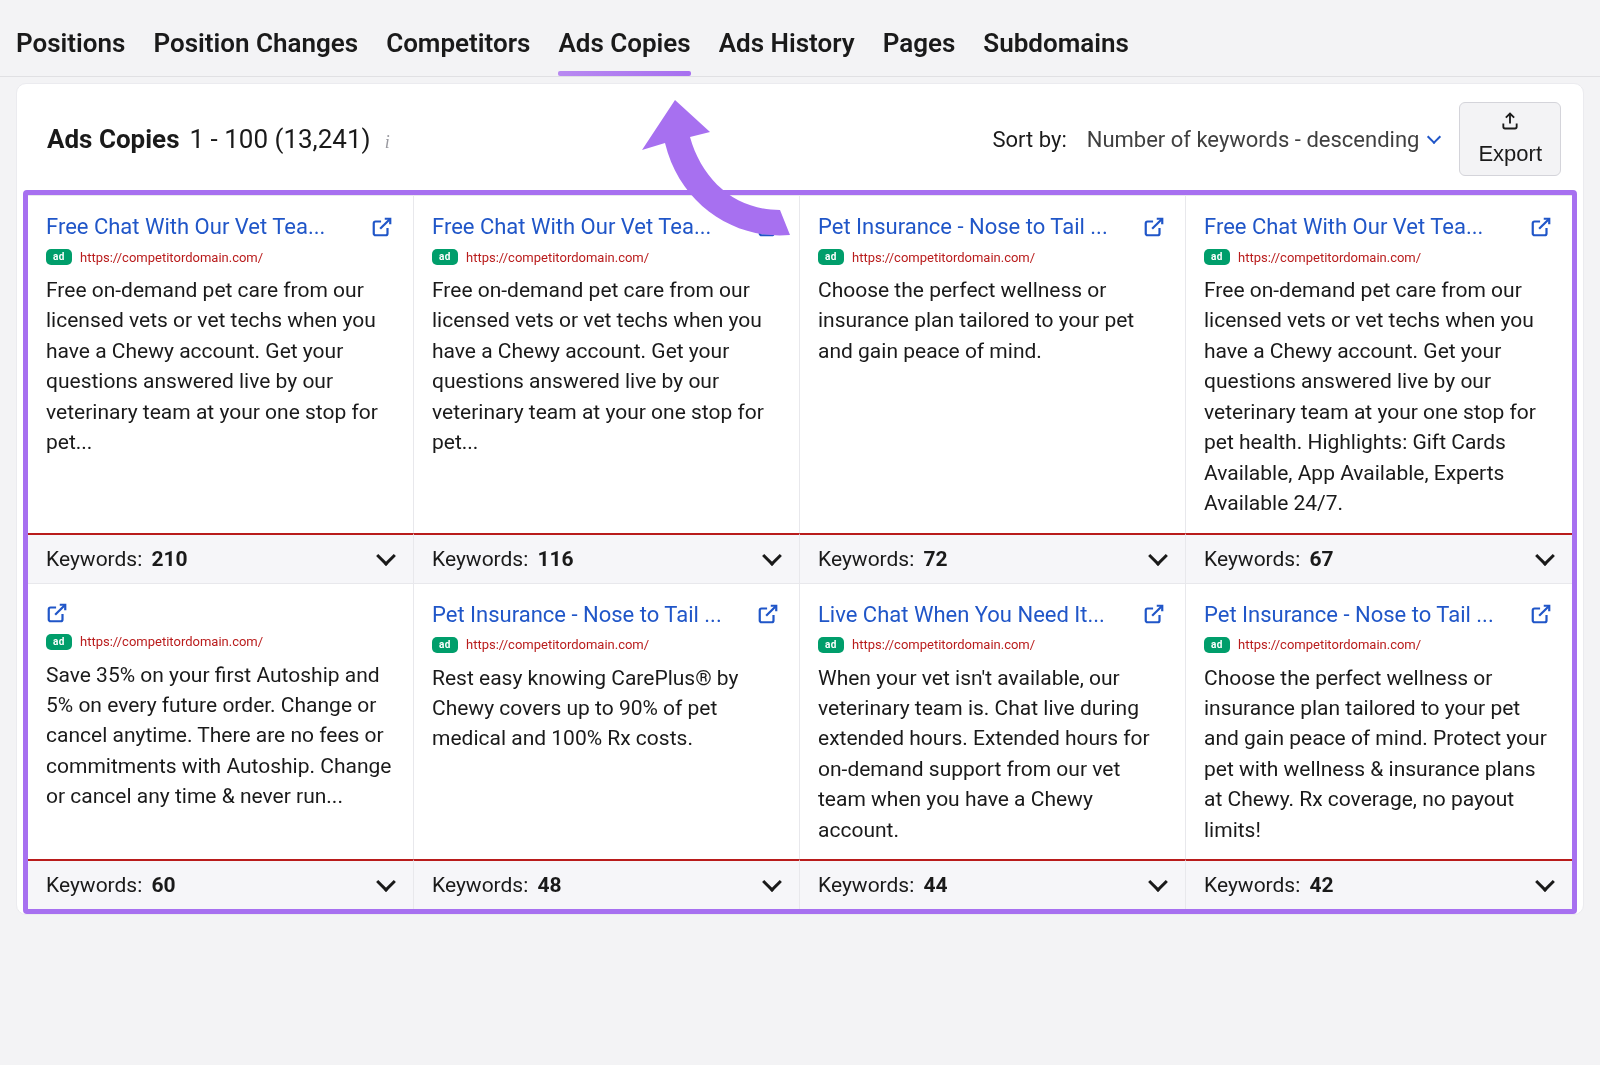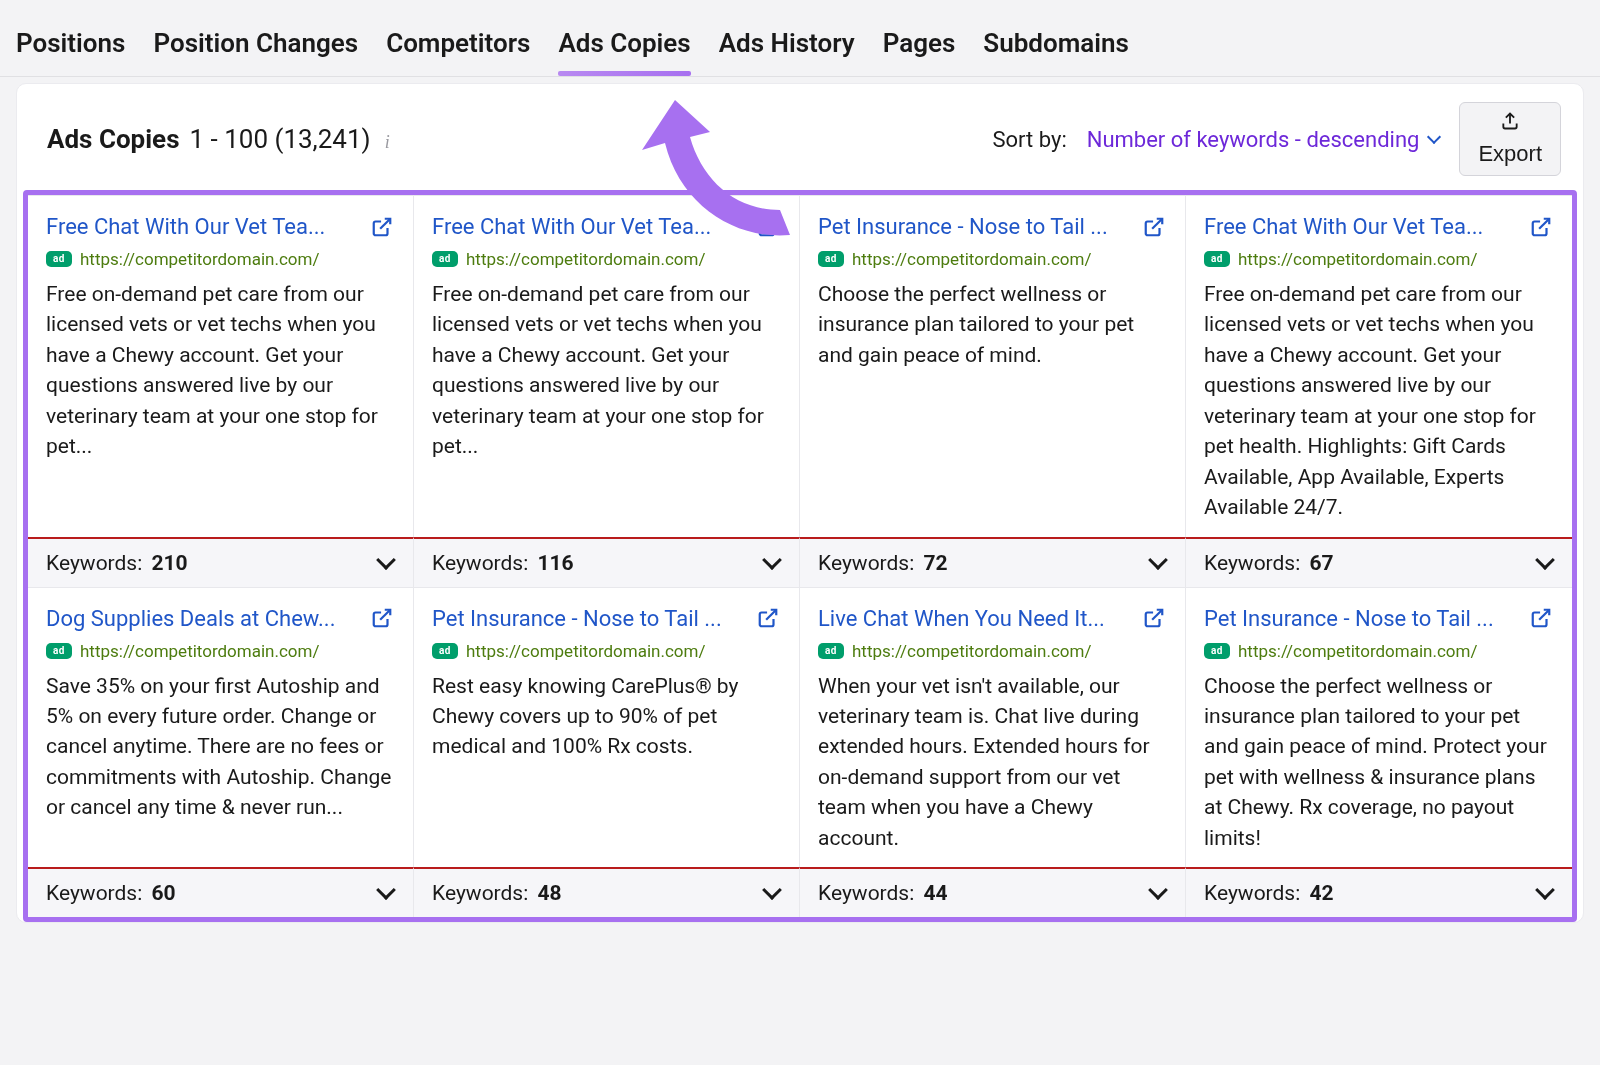--- a/index.html
+++ b/index.html
@@ -113,21 +113,21 @@
   font-family: Georgia, serif;
 }
 .panel-header-right {
   display: flex;
   align-items: center;
   gap: 20px;
 }
 .sort-label { font-size: 22px; color: #1a1a1a; }
 .sort-select {
   font-size: 22px;
-  color: #6d28d9;
+  color: #404040;
   cursor: pointer;
   display: flex;
   align-items: center;
   gap: 10px;
 }
 .export-btn {
   background: #f3f3f5;
   border: 1px solid #d4d4da;
   border-radius: 6px;
   padding: 8px 18px;
@@ -184,22 +184,22 @@
 .ad-badge {
   background: #009e6b;
   color: #fff;
   font-size: 10px;
   font-weight: 700;
   padding: 2px 7px 3px 7px;
   border-radius: 5px;
   letter-spacing: 0.5px;
 }
 .ad-url {
-  font-size: 17px;
-  color: #4d7c0f;
+  font-size: 13px;
+  color: #b91c1c;
 }
 .ad-desc {
   font-size: 21px;
   line-height: 1.45;
   color: #1a1a1a;
 }
 .kw-row {
   background: #f6f6f9;
   border-top: 2px solid #b91c1c;
   border-right: 1px solid #e8e8ec;
@@ -356,21 +356,20 @@
           <div class="kw-row">
             <span><span class="kw-label">Keywords: </span><span class="kw-count">72</span></span>
             <span class="chevron-down"></span>
           </div>
           <div class="kw-row">
             <span><span class="kw-label">Keywords: </span><span class="kw-count">67</span></span>
             <span class="chevron-down"></span>
           </div>
           <div class="ad-cell">
             <div class="ad-title-row">
-              <a class="ad-title">Dog Supplies Deals at Chew...</a>
               <span class="external-icon">
                 <svg width="22" height="22" viewBox="0 0 24 24" fill="none" stroke="#2056c8" stroke-width="2.4">
                   <path d="M15 3h6v6"></path>
                   <path d="M10 14L21 3"></path>
                   <path d="M18 13v6a2 2 0 0 1-2 2H5a2 2 0 0 1-2-2V8a2 2 0 0 1 2-2h6"></path>
                 </svg>
               </span>
             </div>
             <div class="ad-url-row">
               <span class="ad-badge">ad</span>

